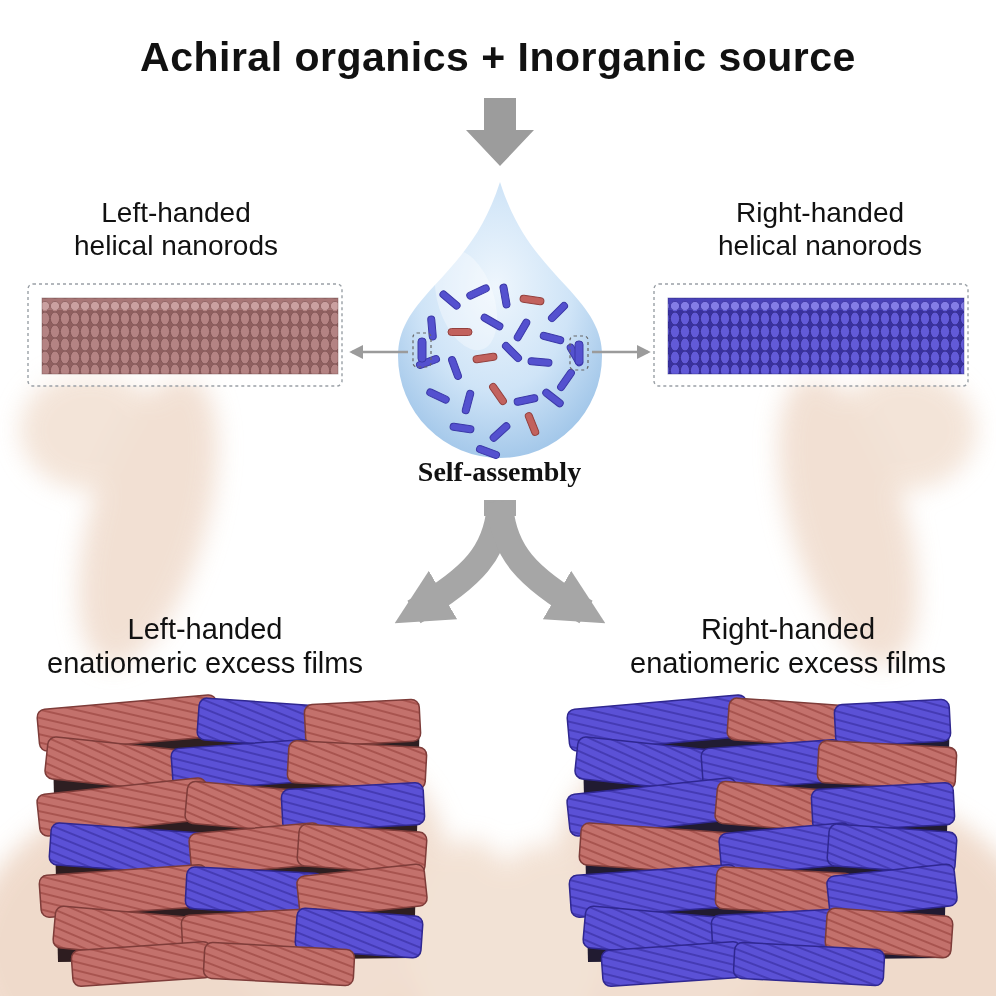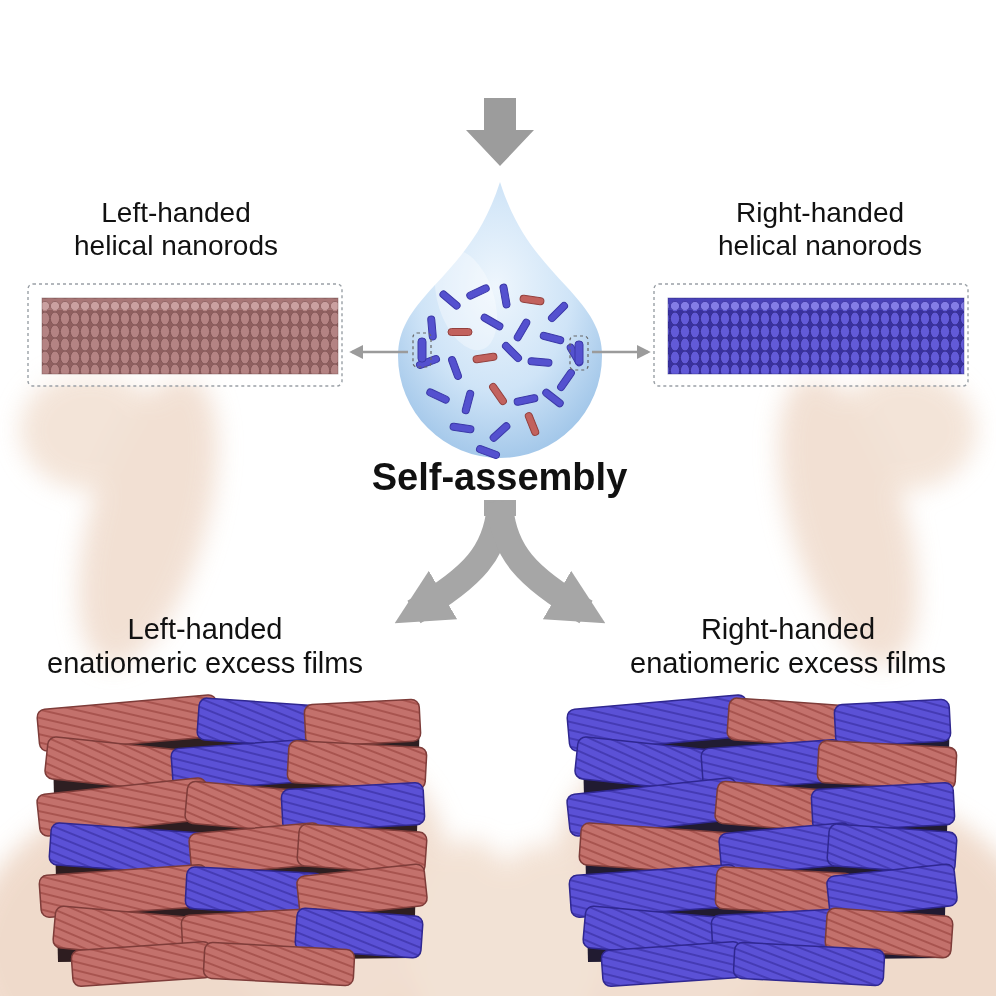--- a/index.html
+++ b/index.html
@@ -2,21 +2,21 @@
 <html><head>
 <meta charset="utf-8">
 <style>
   html,body{margin:0;padding:0;background:#fff;}
   .canvas{position:relative;width:996px;height:996px;background:#fff;overflow:hidden;
           font-family:"Liberation Sans",sans-serif;color:#000;}
   svg.art{position:absolute;left:0;top:0;}
   .label{position:absolute;text-align:center;color:#111;}
   .title{left:0;right:0;top:34px;font-size:41px;font-weight:700;letter-spacing:0.5px;}
   .side{font-size:28px;line-height:33px;font-weight:400;}
-  .assembly{left:3px;right:0;top:456px;font-size:38px;font-weight:700;}
+  .assembly{left:3px;right:0;top:456px;font-size:28px;font-weight:700;font-family:Liberation Serif, serif;}
   .random{left:0;right:0;top:588px;font-size:30px;font-weight:400;}
   .films{font-size:29px;line-height:34px;font-weight:400;}
   .rodB{fill:#5451cf;stroke:#3b38a8;stroke-width:1;}
   .rodR{fill:#c2625e;stroke:#94403d;stroke-width:1;}
   .pR{fill:url(#patR);stroke:#7e3c39;stroke-width:1.5;}
   .pB{fill:url(#patB);stroke:#2f2790;stroke-width:1.5;}
 </style>
 </head>
 <body>
 
@@ -188,20 +188,21 @@
     <rect x="716" y="870" width="136" height="42" rx="8" class="pR" transform="rotate(3 784 891)"></rect>
     <rect x="828" y="870" width="128" height="42" rx="8" class="pB" transform="rotate(-6 892 891)"></rect>
     <rect x="584" y="912" width="150" height="42" rx="8" class="pB" transform="rotate(5 659 933)"></rect>
     <rect x="712" y="912" width="140" height="42" rx="8" class="pB" transform="rotate(-3 782 933)"></rect>
     <rect x="826" y="912" width="126" height="42" rx="8" class="pR" transform="rotate(4 889 933)"></rect>
     <rect x="602" y="946" width="140" height="36" rx="8" class="pB" transform="rotate(-4 672 964)"></rect>
     <rect x="734" y="946" width="150" height="36" rx="8" class="pB" transform="rotate(3 809 964)"></rect>
   </g>
 </svg>
 
+<div class="label title">Achiral organics + Inorganic source</div>
 
 <div class="label side" style="left:20px;top:196px;width:312px;">
   <div>Left-handed</div>
   <div>helical nanorods</div>
 </div>
 
 <div class="label side" style="left:664px;top:196px;width:312px;">
   <div>Right-handed</div>
   <div>helical nanorods</div>
 </div>

